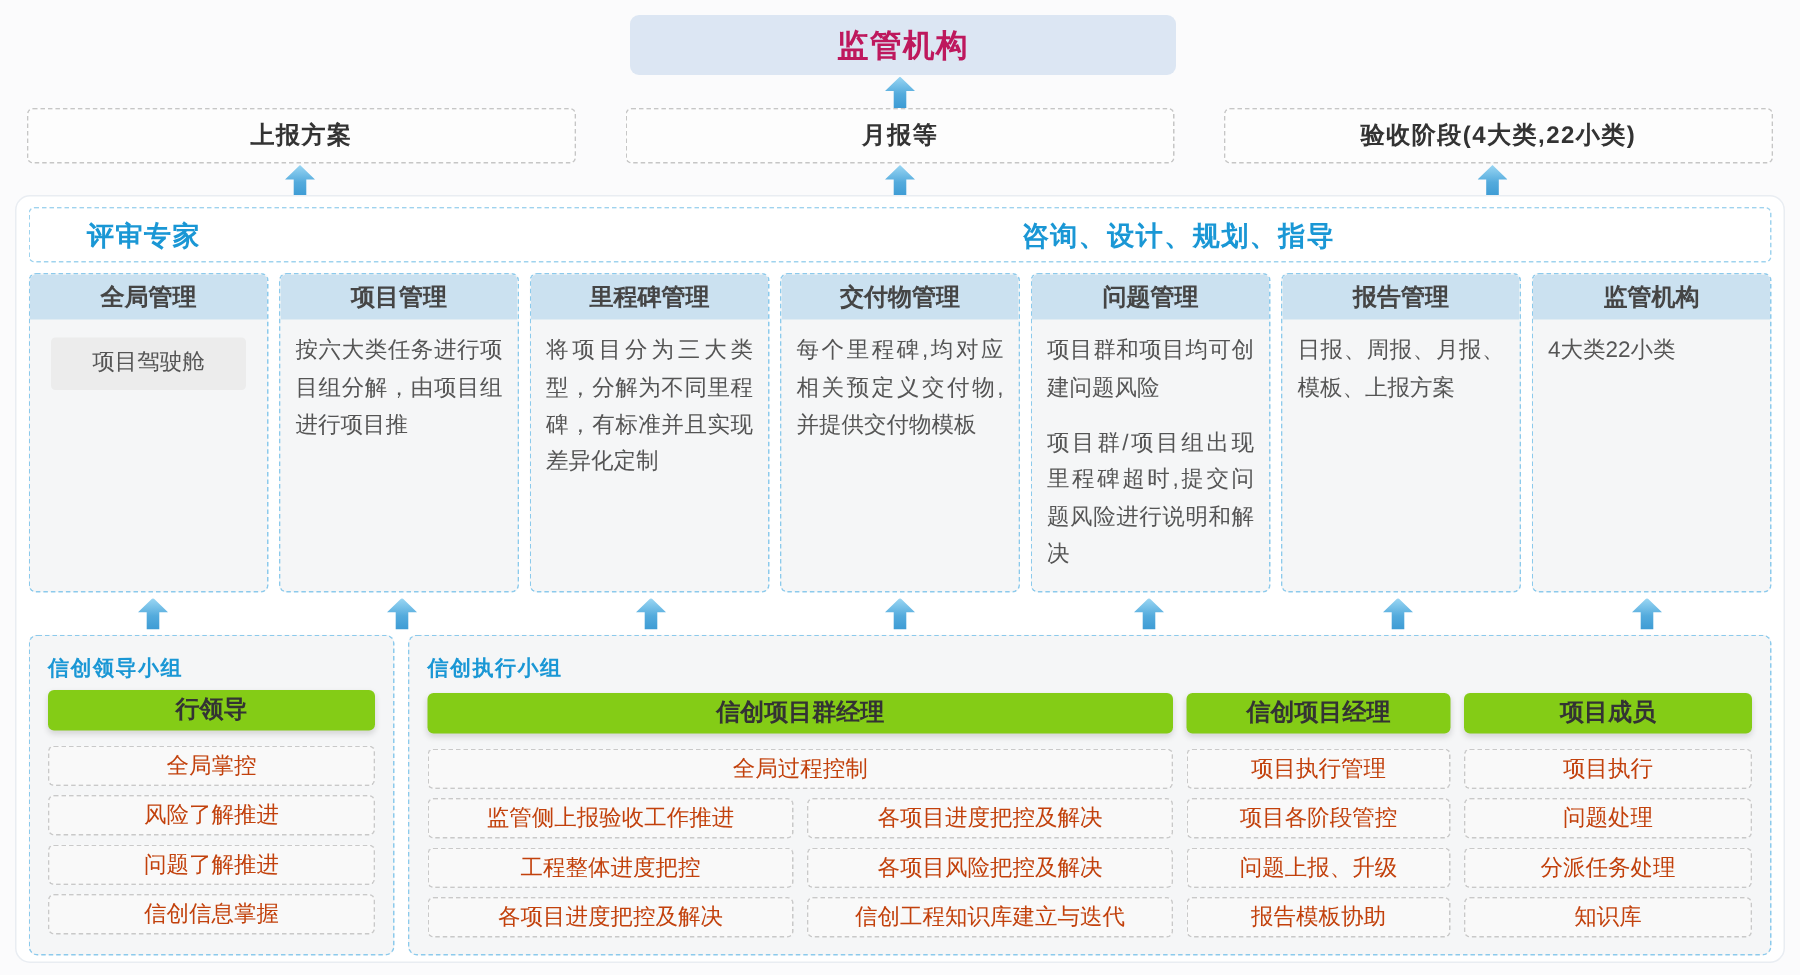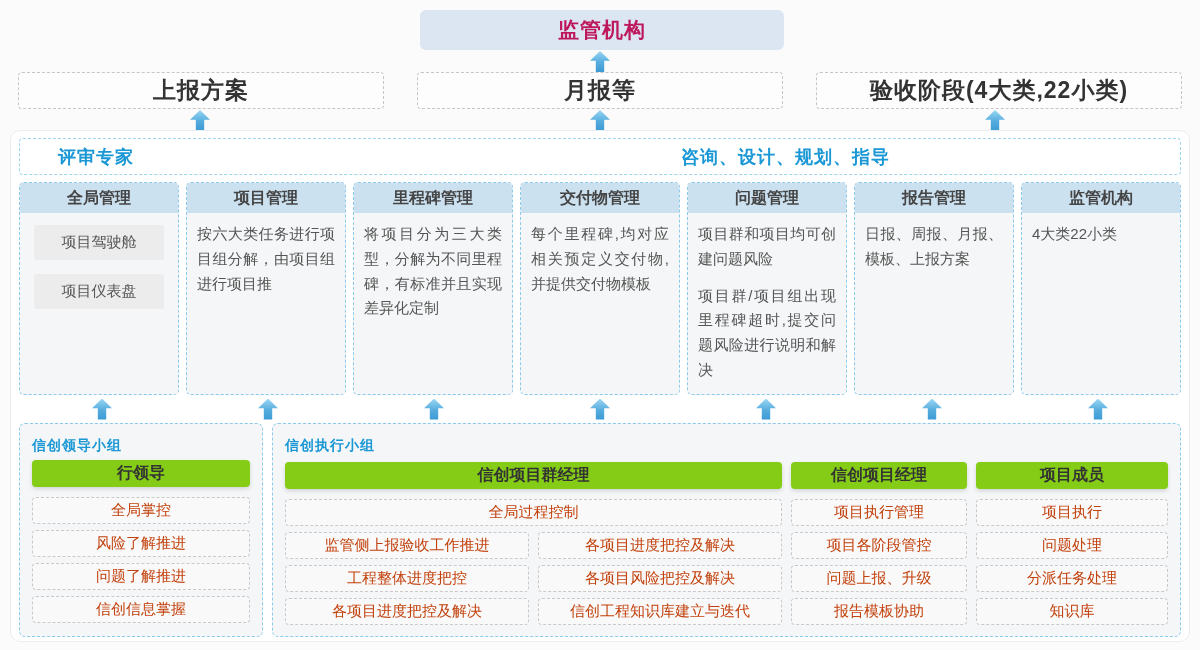--- a/index.html
+++ b/index.html
@@ -24,21 +24,21 @@
     clip-path: polygon(50% 0, 100% 46%, 71% 46%, 71% 100%, 29% 100%, 29% 46%, 0 46%);
   }
   .arrow-top { position: absolute; top: 51px; left: 590px; }
   .channels {
     position: absolute; left: 18px; top: 72px; width: 1164px; height: 37px;
     display: flex; gap: 33px;
   }
   .channel {
     flex: 1; border: 1px dashed #c6c6c6; border-radius: 4px; background: #fdfdfd;
     display: flex; align-items: center; justify-content: center;
-    font-size: 23px; font-weight: bold; color: #333; letter-spacing: 1px;
+    font-size: 16px; font-weight: bold; color: #333; letter-spacing: 1px;
   }
   .arrow-ch1 { position: absolute; top: 110px; left: 190px; }
   .arrow-ch2 { position: absolute; top: 110px; left: 590px; }
   .arrow-ch3 { position: absolute; top: 110px; left: 985px; }
 
   
   .panel {
     position: absolute; left: 10px; top: 130px; width: 1180px; height: 512px;
     background: #ffffff; border: 1px solid #e9edf2; border-radius: 10px;
     padding: 7px 8px;
@@ -128,21 +128,20 @@
       <span class="role-left">评审专家</span>
       <span class="role-right">咨询、设计、规划、指导</span>
     </div>
 
     <div class="modules">
 
       <div class="module">
         <div class="module-header">全局管理</div>
         <div class="module-body">
           <div class="mini-box">项目驾驶舱</div>
-          <div class="mini-box">项目仪表盘</div>
         </div>
       </div>
 
       <div class="module">
         <div class="module-header">项目管理</div>
         <div class="module-body">
           <p>按六大类任务进行项目组分解，由项目组进行项目推</p>
         </div>
       </div>
 

